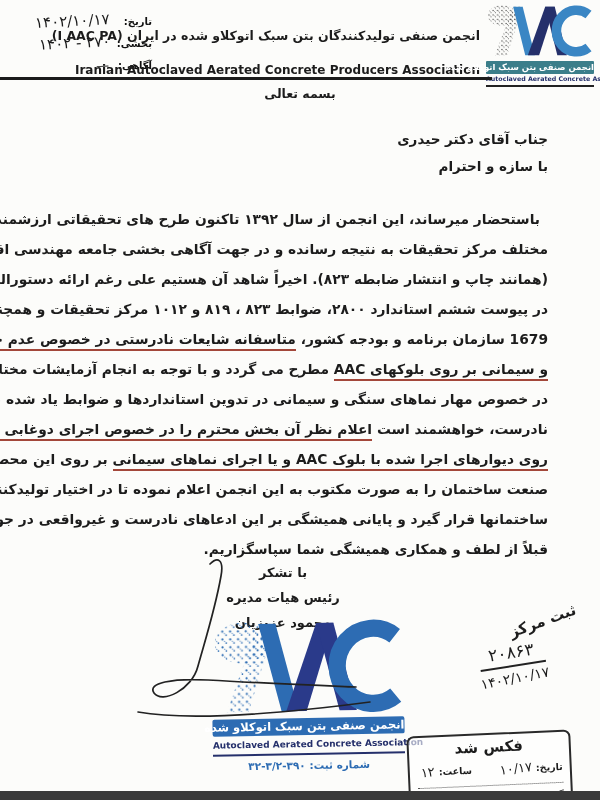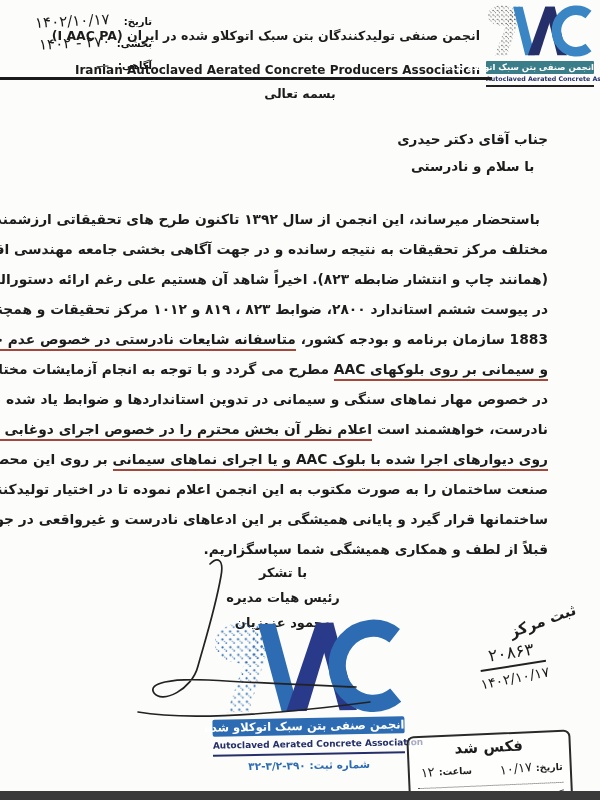--- a/index.html
+++ b/index.html
@@ -19,21 +19,21 @@
 
   .hdr-logo{position:absolute;top:5px;right:6px;width:108px;text-align:center;}
   .logo-strip{background:#3b7e8a;color:#fff;font-size:8.5px;font-weight:bold;line-height:13px;border-radius:1px;direction:rtl;white-space:nowrap;}
   .logo-en{color:#25306b;font-size:6.3px;font-weight:bold;line-height:9px;white-space:nowrap;border-bottom:2px solid #222;padding-bottom:2px;}
 
   .hdr-rule{position:absolute;top:77px;left:0;width:492px;height:3px;background:#1b1b1b;}
 
   .besmele{position:absolute;top:86px;left:0;width:600px;text-align:center;font-size:12.5px;font-weight:bold;direction:rtl;}
 
   
-  .recipient{position:absolute;top:126px;right:52px;direction:rtl;text-align:center;font-size:13.5px;font-weight:bold;line-height:27px;}
+  .recipient{position:absolute;top:126px;right:52px;direction:rtl;text-align:right;font-size:13.5px;font-weight:bold;line-height:27px;}
 
   .body-text{position:absolute;top:204px;right:52px;left:50px;direction:rtl;font-size:13.8px;font-weight:600;}
   .bl{height:30px;line-height:30px;white-space:nowrap;text-align:justify;text-align-last:justify;}
   .bl.short{text-align-last:right;}
   .bl.indent{padding-right:8px;}
   .u{border-bottom:2px solid #a3473a;padding-bottom:2px;}
 
   
   .sig-block{position:absolute;top:560px;left:198px;width:170px;text-align:center;direction:rtl;font-size:13px;font-weight:bold;line-height:25px;}
 
@@ -105,29 +105,29 @@
     <div class="logo-strip">انجمن صنفی بتن سبک اتوکلاو شده</div>
     <div class="logo-en">Autoclaved Aerated Concrete Association</div>
   </div>
 
   <div class="hdr-rule"></div>
 
   <div class="besmele">بسمه تعالی</div>
 
   <div class="recipient">
     <div>جناب آقای دکتر حیدری</div>
-    <div>با سلام و نادرستی</div>
+    <div>با سازه و احترام</div>
   </div>
 
   <div class="body-text">
     <div class="bl indent"><span>باستحضار میرساند، این انجمن از سال ۱۳۹۲ تاکنون طرح های تحقیقاتی ارزشمندی را به کمک بخش های</span><span class="u"></span><span></span></div>
     <div class="bl"><span>مختلف مرکز تحقیقات به نتیجه رسانده و در جهت آگاهی بخشی جامعه مهندسی اقدام های لازم را داشته است</span><span class="u"></span><span></span></div>
     <div class="bl"><span>(همانند چاپ و انتشار ضابطه ۸۲۳). اخیراً شاهد آن هستیم علی رغم ارائه دستورالعمل های بسیار مناسب و شفاف</span><span class="u"></span><span></span></div>
     <div class="bl"><span>در پیوست ششم استاندارد ۲۸۰۰، ضوابط ۸۲۳ ، ۸۱۹ و ۱۰۱۲ مرکز تحقیقات و همچنین نشریه ۷۱۴ ویرایش</span><span class="u"></span><span></span></div>
-    <div class="bl"><span>1883 سازمان برنامه و بودجه کشور، </span><span class="u">متاسفانه شایعات نادرستی در خصوص عدم چسبندگی مناسب نماهای سنگی</span><span></span></div>
+    <div class="bl"><span>1679 سازمان برنامه و بودجه کشور، </span><span class="u">متاسفانه شایعات نادرستی در خصوص عدم چسبندگی مناسب نماهای سنگی</span><span></span></div>
     <div class="bl"><span></span><span class="u">و سیمانی بر روی بلوکهای AAC</span><span> مطرح می گردد و با توجه به انجام آزمایشات مختلف و دستورالعمل های مهم</span></div>
     <div class="bl"><span>در خصوص مهار نماهای سنگی و سیمانی در تدوین استانداردها و ضوابط یاد شده با همکاری بخش سازه مرکز</span><span class="u"></span><span></span></div>
     <div class="bl"><span>نادرست، خواهشمند است </span><span class="u">اعلام نظر آن بخش محترم را در خصوص اجرای دوغابی سنگ و کاشی و سرامیک بر</span><span></span></div>
     <div class="bl"><span></span><span class="u">روی دیوارهای اجرا شده با بلوک AAC و یا اجرای نماهای سیمانی</span><span> بر روی این محصول کارآمد و بروز دنیا در</span></div>
     <div class="bl"><span>صنعت ساختمان را به صورت مکتوب به این انجمن اعلام نموده تا در اختیار تولیدکنندگان، ناظران و طراحان</span><span class="u"></span><span></span></div>
     <div class="bl"><span>ساختمانها قرار گیرد و پایانی همیشگی بر این ادعاهای نادرست و غیرواقعی در جوامع مهندسی کشور باشد.</span><span class="u"></span><span></span></div>
     <div class="bl short"><span>قبلاً از لطف و همکاری همیشگی شما سپاسگزاریم.</span><span class="u"></span><span></span></div>
   </div>
 
   <div class="sig-block">

